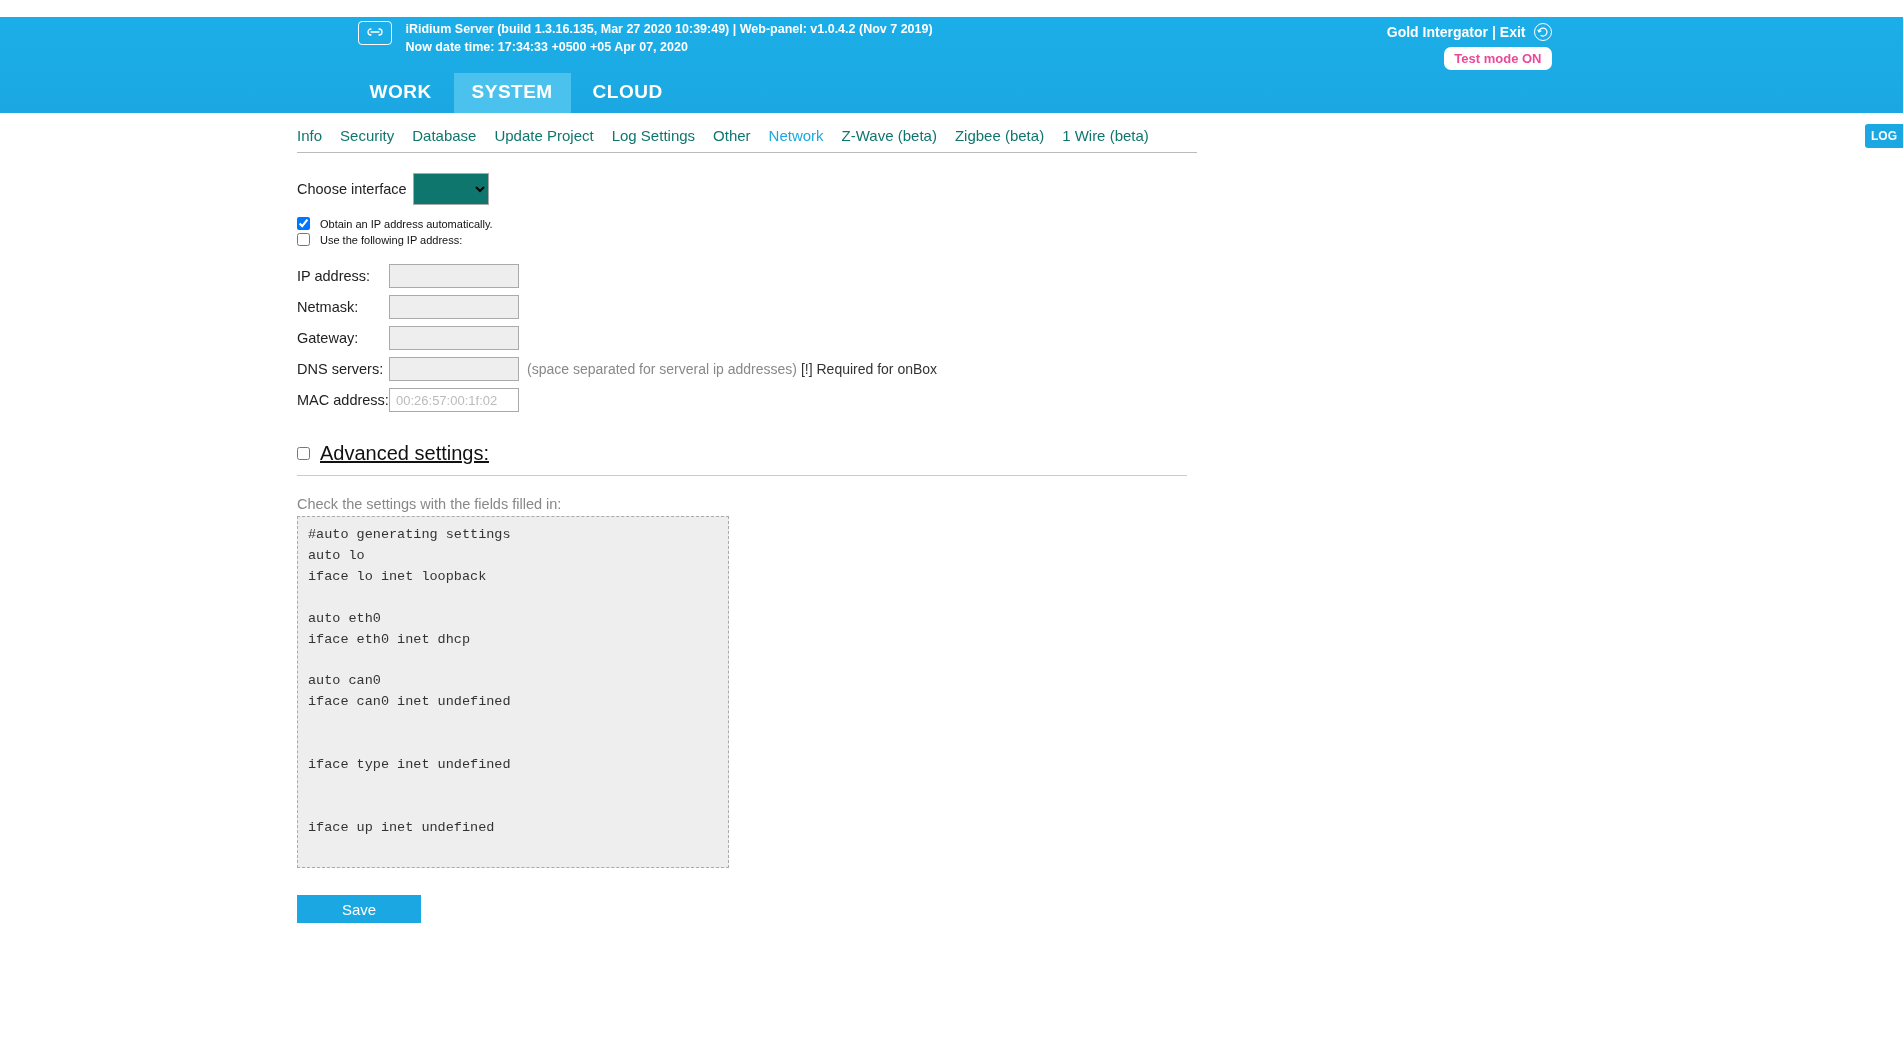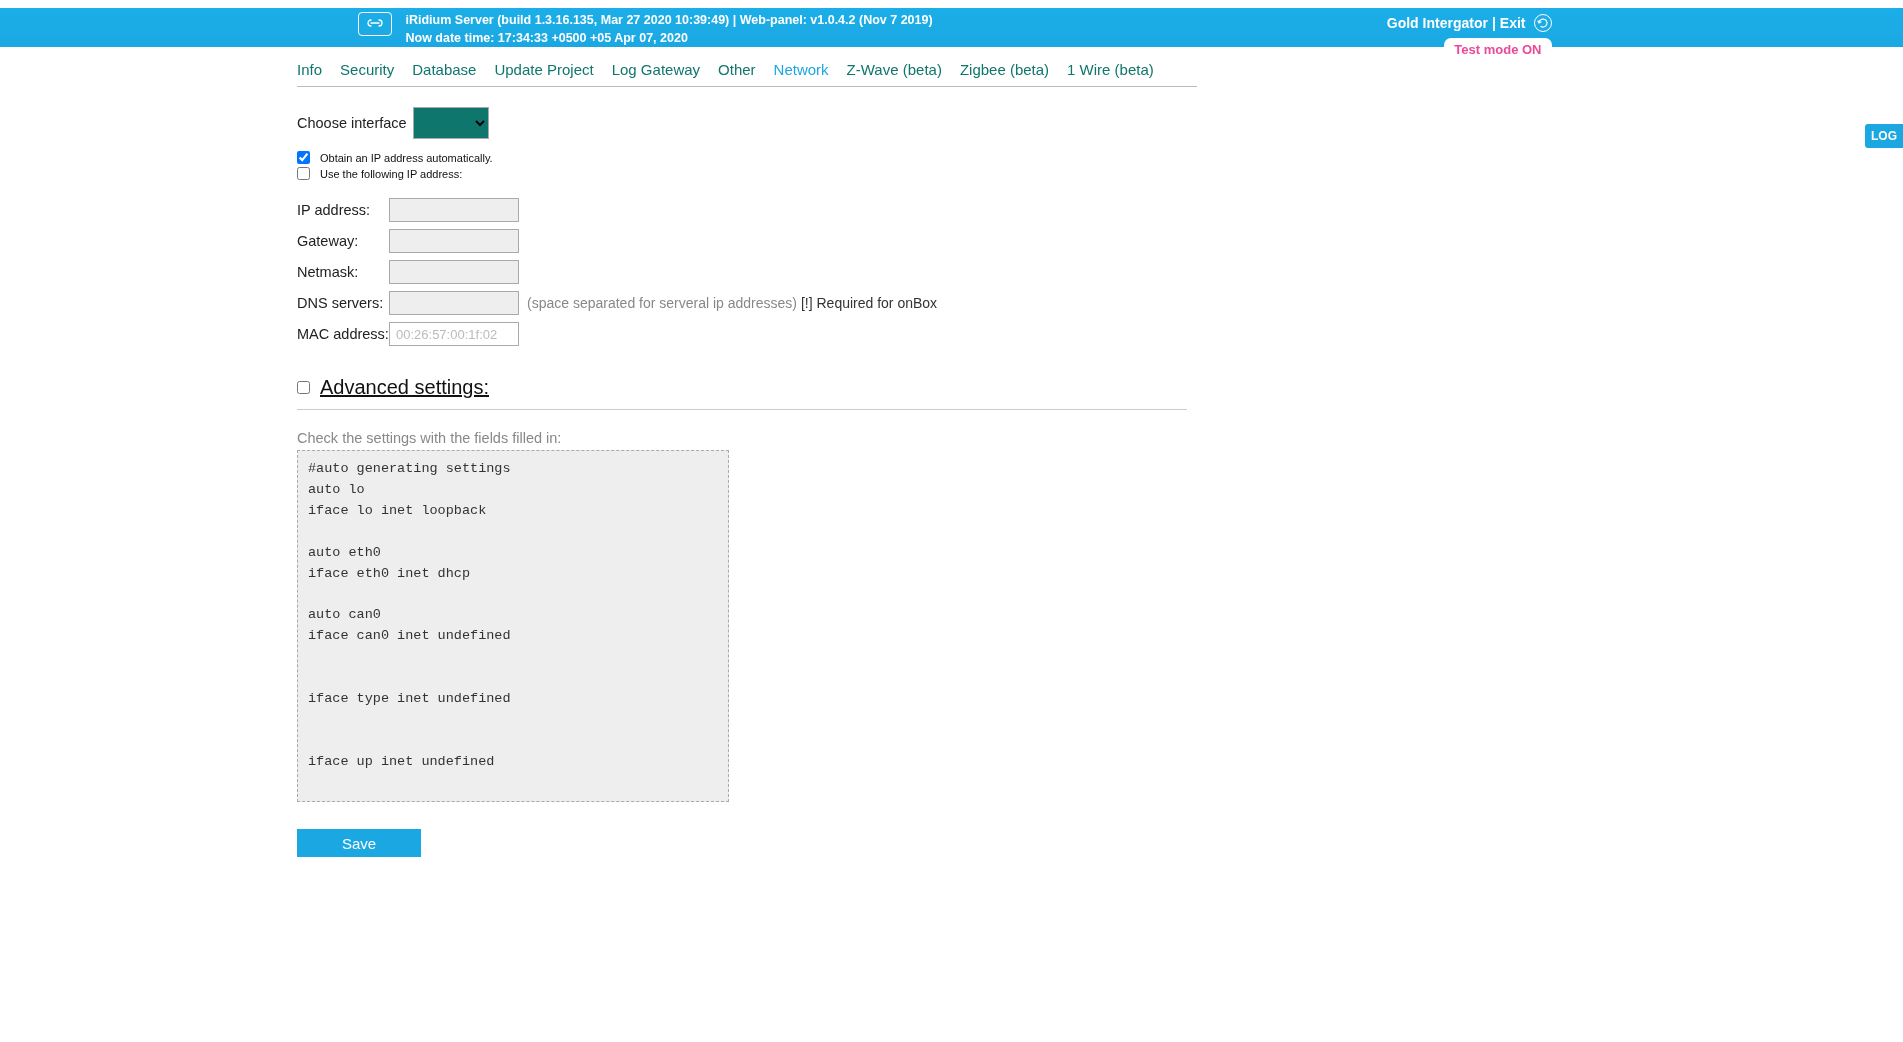--- a/index.html
+++ b/index.html
@@ -6,21 +6,21 @@
 body { font-family: "Segoe UI", Arial, sans-serif; font-size: 14px; color: #333; background: #fff; }
 
 .header {
   background: #1dabe6;
   background: linear-gradient(#1baee8, #1ba8e2);
   color: #fff;
   position: relative;
 }
 .header-inner {
   width: 1200px;
-  margin: 8px auto;
+  margin: 17px auto;
   position: relative;
   padding-left: 6px;
 }
 .header-content {
   display: flex;
   align-items: flex-start;
   padding-top: 4px;
 }
 .logo-box {
   border: 1.5px solid #fff;
@@ -228,29 +228,36 @@
         <span class="refresh-icon">
           <svg width="12" height="12" viewBox="0 0 12 12">
               <path d="M2 6 A4 4 0 1 1 4 9.5 M2 6 L1 4 M2 6 L4 5" stroke="#fff" stroke-width="1.2" fill="none" stroke-linecap="round"></path>
             </svg>
         </span>
       </div>
       <button class="test-mode-btn">Test mode ON</button>
     </div>
   </div>
 
+  <nav class="main-nav">
+    <div class="main-nav-inner">
+      <a href="#">WORK</a>
+      <a href="#" class="active">SYSTEM</a>
+      <a href="#">CLOUD</a>
+    </div>
+  </nav>
 </div>
 
 <div class="sub-nav-wrap">
   <div class="sub-nav">
     <a>Info</a>
     <a>Security</a>
     <a>Database</a>
     <a>Update Project</a>
-    <a>Log Gateway</a>
+    <a>Log Settings</a>
     <a>Other</a>
     <a class="active">Network</a>
     <a>Z-Wave (beta)</a>
     <a>Zigbee (beta)</a>
     <a>1 Wire (beta)</a>
   </div>
 </div>
 
 <div class="content">
 
@@ -270,25 +277,25 @@
       <input type="checkbox" style="">
       <label>Use the following IP address:</label>
     </div>
   </div>
 
   <div class="field-row">
     <span class="flabel">IP address:</span>
     <input type="text" disabled="" value="" style="">
   </div>
   <div class="field-row">
+    <span class="flabel">Netmask:</span>
+    <input type="text" disabled="" value="" style="">
+  </div>
+  <div class="field-row">
     <span class="flabel">Gateway:</span>
-    <input type="text" disabled="" value="" style="">
-  </div>
-  <div class="field-row">
-    <span class="flabel">Netmask:</span>
     <input type="text" disabled="" value="" style="">
   </div>
   <div class="field-row">
     <span class="flabel">DNS servers:</span>
     <input type="text" disabled="" value="" style="">
     <span class="field-hint">
       <span>(space separated for serveral ip addresses)</span><span class="req"> [!] Required for onBox</span>
     </span>
   </div>
   <div class="field-row">

